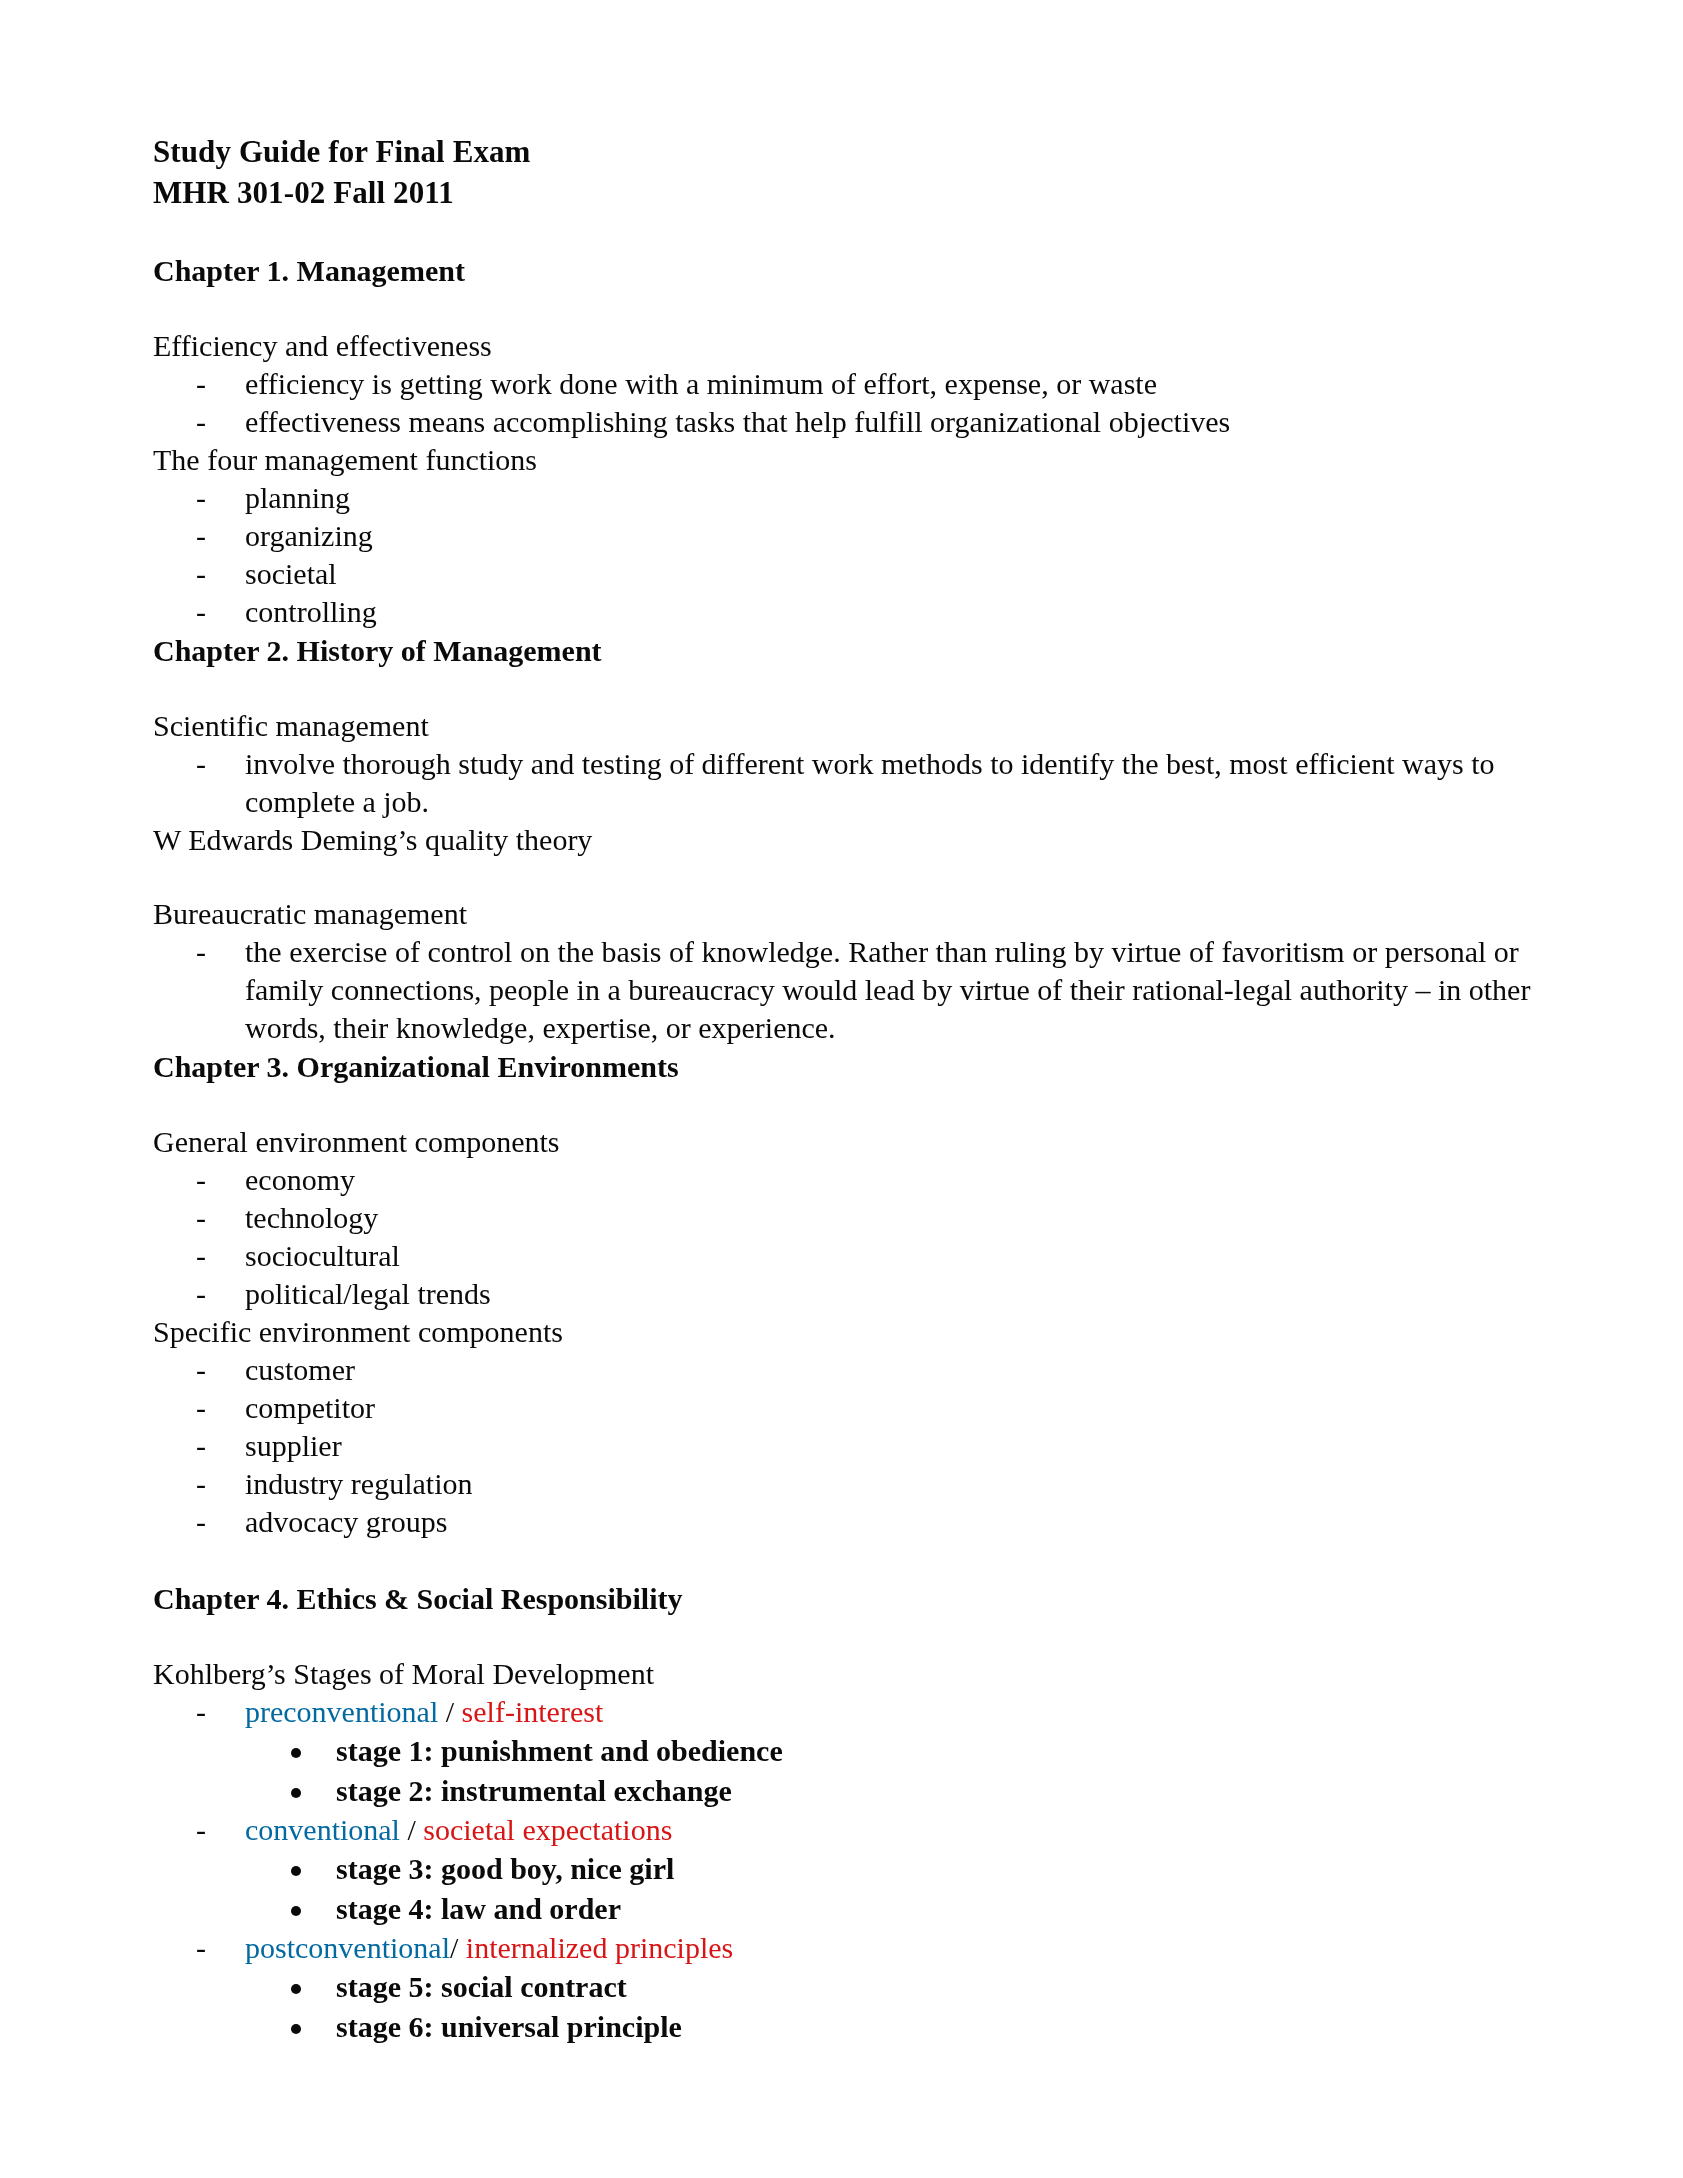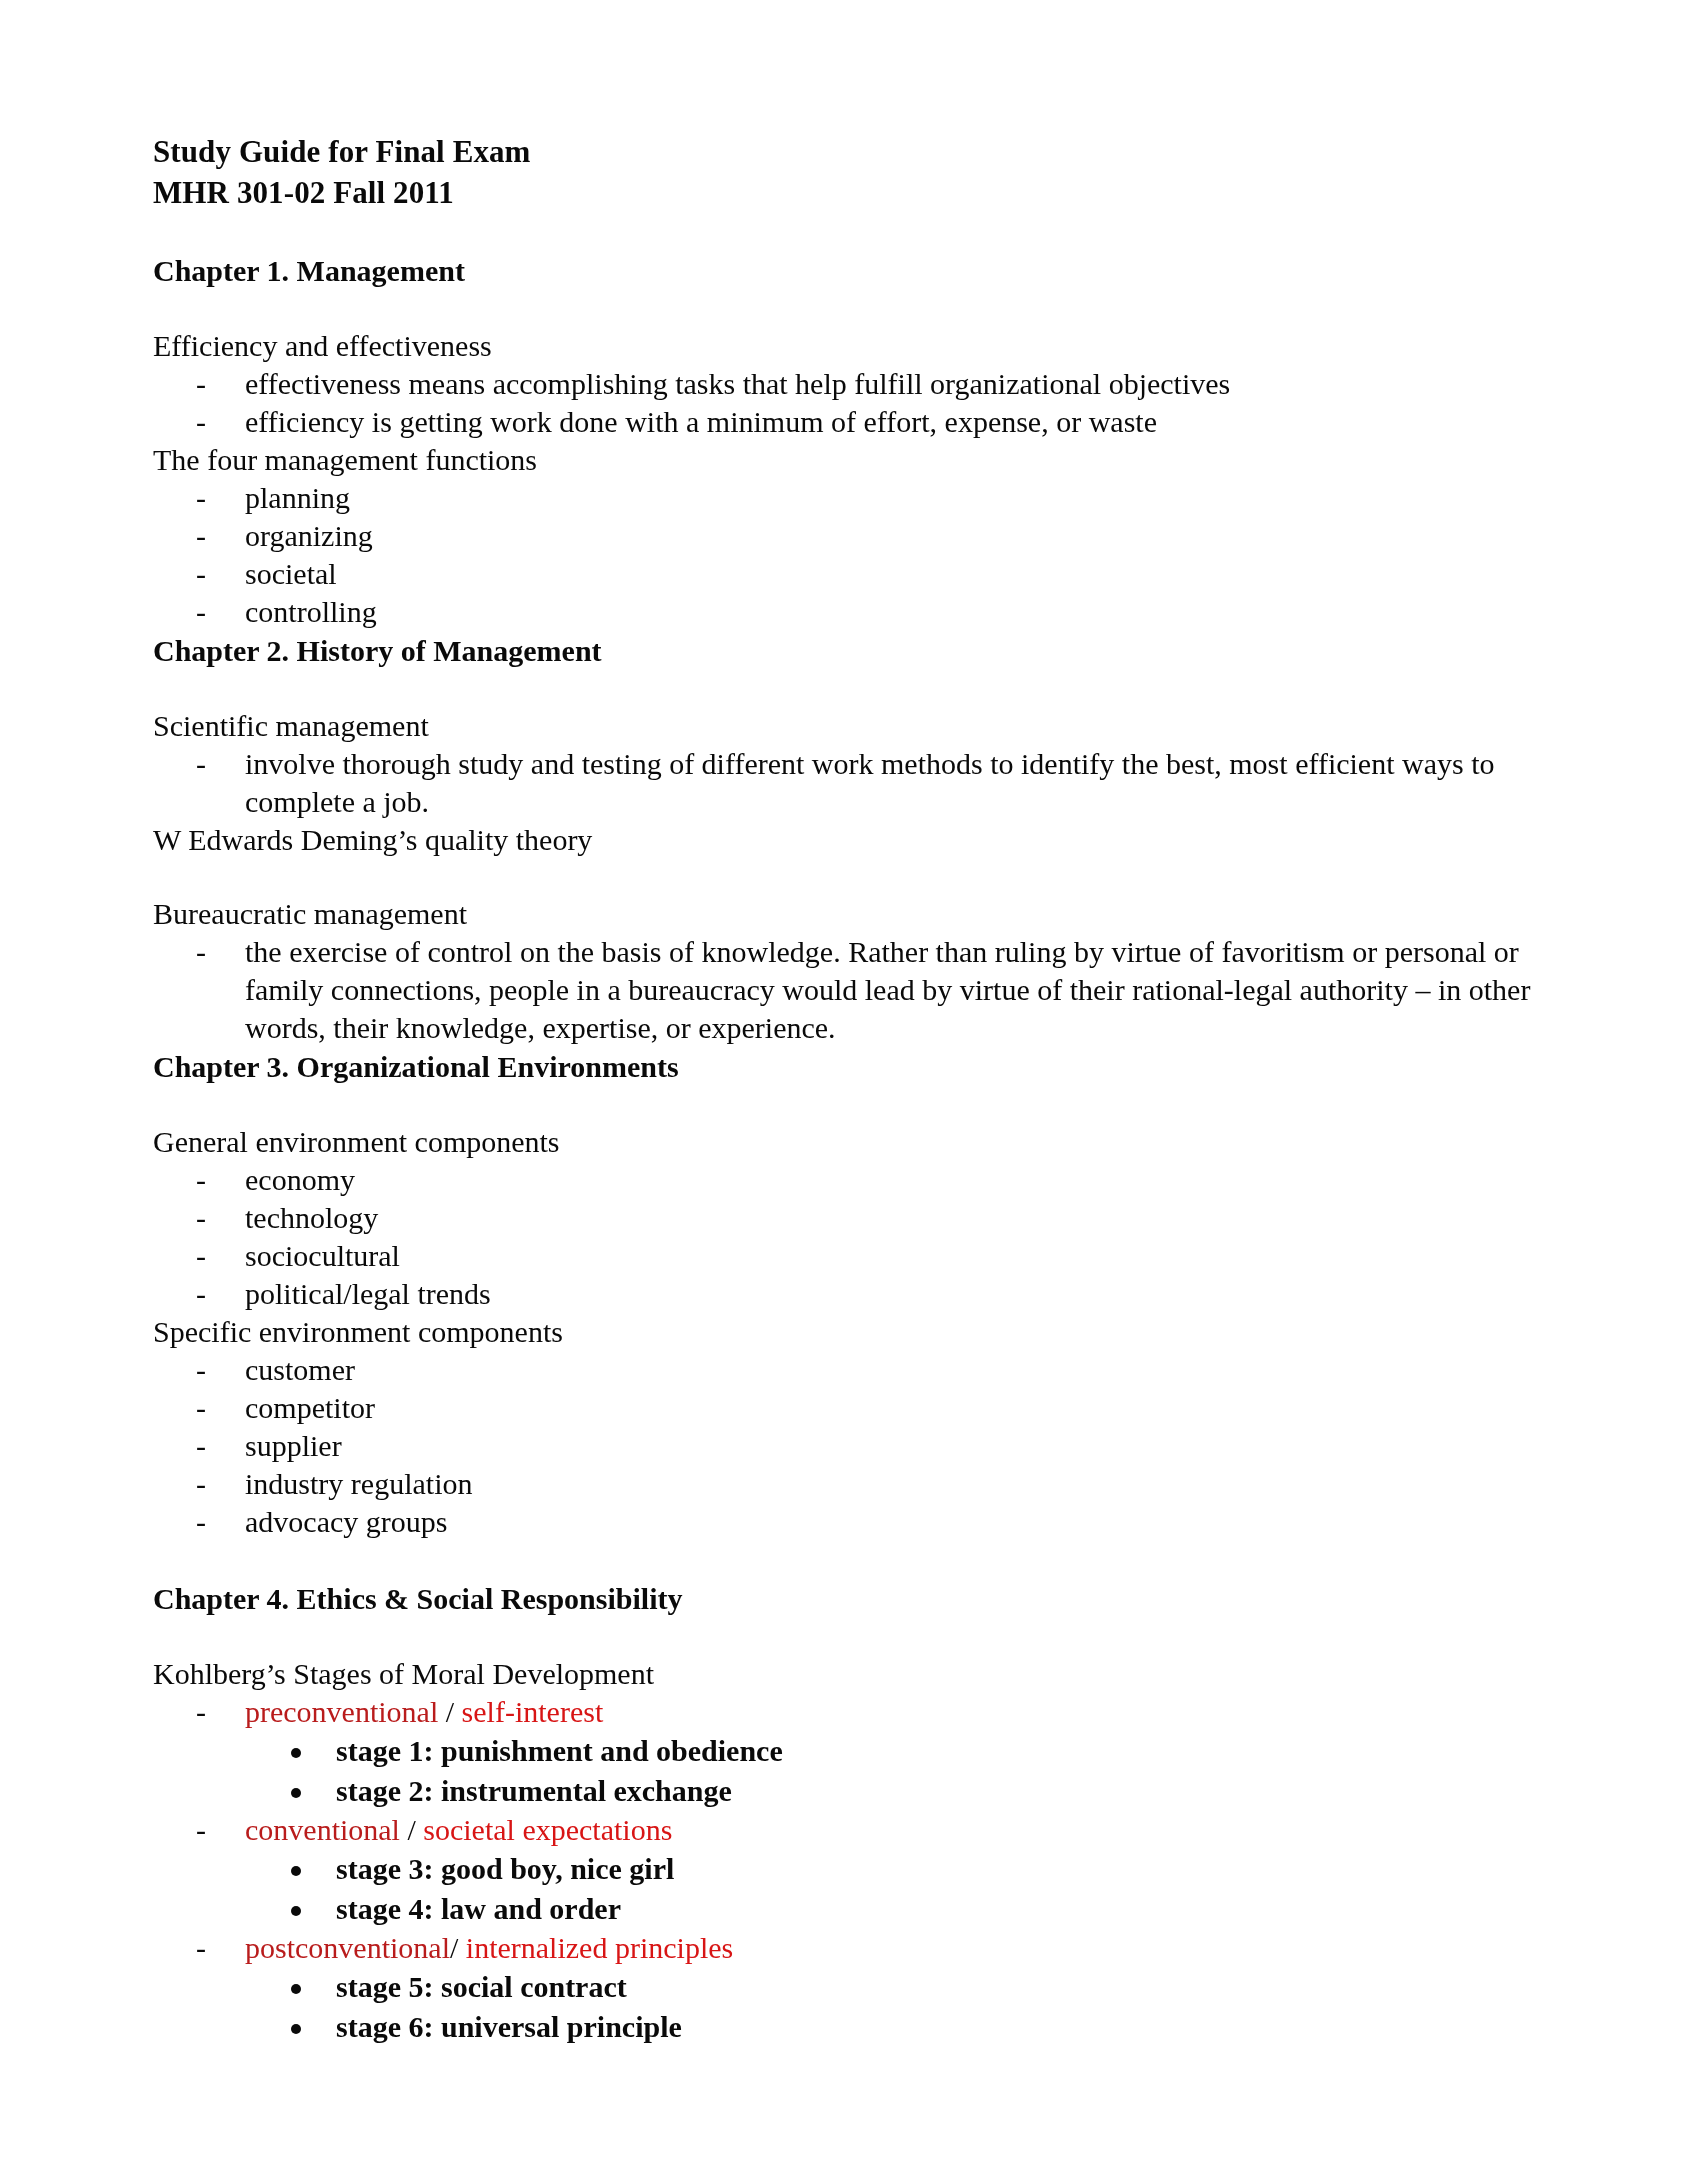--- a/index.html
+++ b/index.html
@@ -97,21 +97,21 @@
     content: "";
     position: absolute;
     left: 138px;
     top: 17px;
     width: 10px;
     height: 10px;
     background: #0a0a0a;
     border-radius: 50%;
   }
 
-  .kohl-blue { color: #b91c1c; }
+  .kohl-blue { color: #0369a1; }
   .kohl-red  { color: #d81515; }
   .kohl-sep  { color: #0a0a0a; }
 </style>
 </head>
 <body>
 
 <div class="page">
   <div class="content">
 
     <div class="title-block">
@@ -119,22 +119,22 @@
       <div class="doc-subtitle">MHR 301-02 Fall 2011</div>
     </div>
 
     <div class="spacer-lg"></div>
 
     <div class="chapter-heading">Chapter 1. Management</div>
     <div class="spacer-md"></div>
 
     <div class="plain-line">Efficiency and effectiveness</div>
     <ul class="dash-list">
+      <li class="dash-item">efficiency is getting work done with a minimum of effort, expense, or waste</li>
       <li class="dash-item">effectiveness means accomplishing tasks that help fulfill organizational objectives</li>
-      <li class="dash-item">efficiency is getting work done with a minimum of effort, expense, or waste</li>
     </ul>
 
     <div class="plain-line">The four management functions</div>
     <ul class="dash-list">
       <li class="dash-item">planning</li>
       <li class="dash-item">organizing</li>
       <li class="dash-item">societal</li>
       <li class="dash-item">controlling</li>
     </ul>
 

